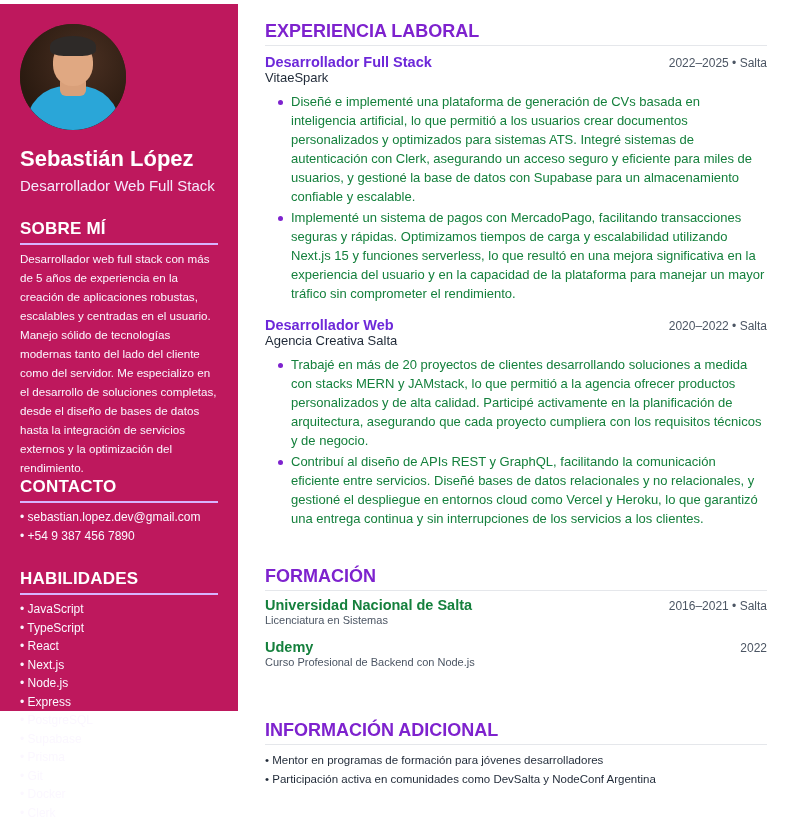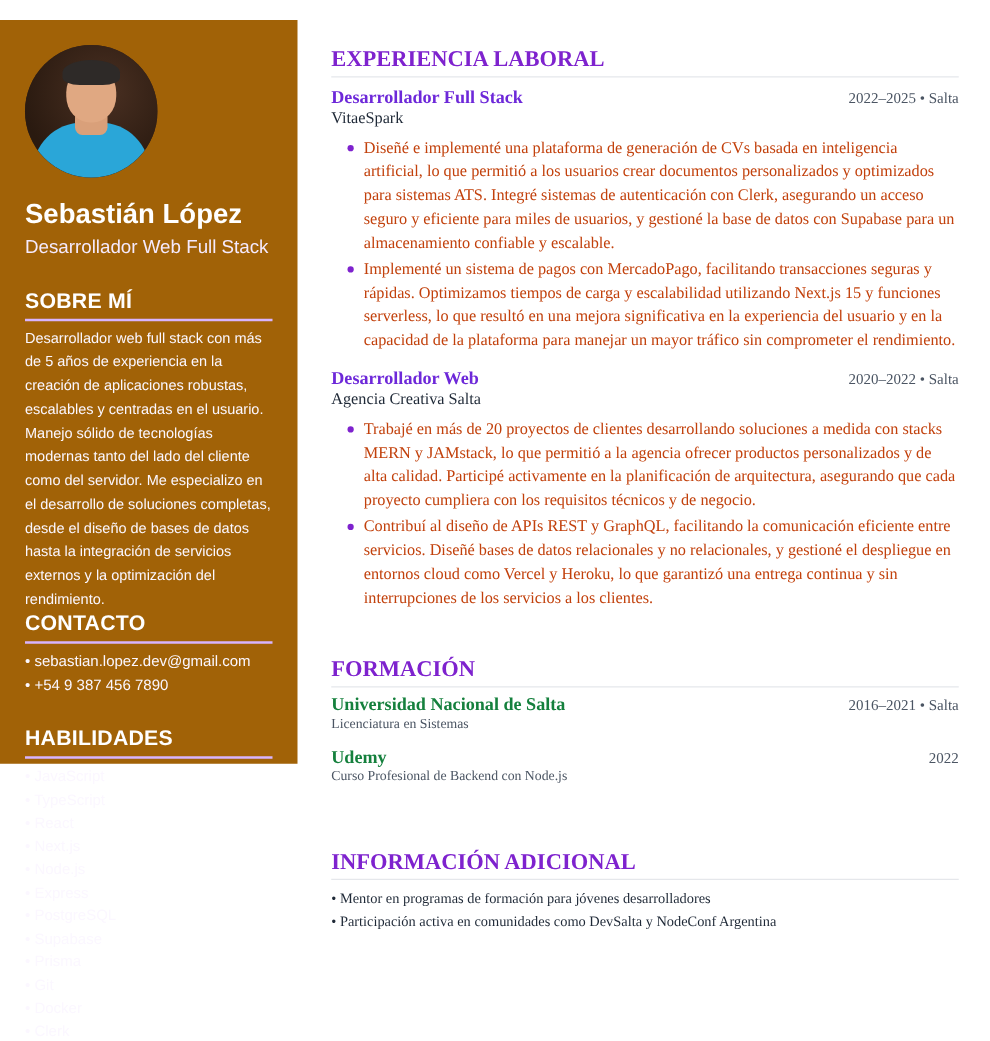--- a/index.html
+++ b/index.html
@@ -1,21 +1,21 @@
 <!DOCTYPE html>
 <html><head>
 <meta charset="utf-8">
 <style>
   * { box-sizing: border-box; margin: 0; padding: 0; }
   html, body { width: 792px; height: 833px; overflow: hidden; background: #ffffff; }
   body { font-family: "Liberation Sans", sans-serif; color: #1f2937; position: relative; }
 
   .sidebar {
-    position: absolute; left: 0; top: 16px; width: 238px; height: 595px;
-    background: #a16207; color: #ffffff; padding: 20px 20px 0 20px;
+    position: absolute; left: 0; top: 4px; width: 238px; height: 707px;
+    background: #be185d; color: #ffffff; padding: 20px 20px 0 20px;
   }
   .avatar {
     width: 106px; height: 106px; border-radius: 50%; overflow: hidden;
     position: relative; margin-bottom: 0;
     background: #3a2418;
   }
   .avatar .bg1 { position:absolute; left:0; top:0; width:106px; height:106px;
     background: radial-gradient(circle at 60% 35%, #4a3022 0%, #2a1a10 70%); }
   .avatar .shirt { position:absolute; left:6px; top:62px; width:94px; height:60px;
     background:#2aa6d8; border-radius: 40px 40px 0 0; }
@@ -30,30 +30,30 @@
     border-bottom: 2px solid #d8b4fe; width: 198px; }
   .side-section { margin-top: 0; }
   .about-h { margin-top: 25px; }
   .about-text { font-size: 11.6px; line-height: 19px; margin-top: 4px; width: 200px; color:#fbf7ff; }
   .contact-h { }
   .side-list { list-style: none; margin-top: 5px; }
   .side-list li { font-size: 12px; line-height: 18.5px; color: #fbf7ff; }
   .side-list li::before { content: "• "; }
   .skills-h { margin-top: 24px; }
 
-  .main { position: absolute; left: 265px; top: 36px; width: 502px; font-family: Liberation Serif, serif; }
+  .main { position: absolute; left: 265px; top: 20px; width: 502px; }
   .sec-h { font-size: 18px; font-weight: bold; color: #7e22ce; line-height: 22px; padding-bottom: 3px;
     border-bottom: 1px solid #e5e7eb; }
   .job { margin-top: 8px; }
   .job-head { display: flex; justify-content: space-between; align-items: baseline; }
   .job-title { font-size: 14.5px; font-weight: bold; color: #6d28d9; line-height: 16px; }
   .job-date { font-size: 12px; color: #4b5563; line-height: 14px; }
   .job-company { font-size: 13px; color: #1f2937; line-height: 15px; }
   .bullets { list-style: none; margin-top: 7px; padding-left: 26px; }
-  .bullets li { font-size: 13px; line-height: 19px; color: #c2410c; position: relative; margin-bottom: 2px; }
+  .bullets li { font-size: 13px; line-height: 19px; color: #15803d; position: relative; margin-bottom: 2px; }
   .bullets li .dot { position: absolute; left: -13px; top: 8px; width: 5px; height: 5px; border-radius: 50%; background: #7e22ce; }
   .job2 { margin-top: 14px; }
 
   .edu-sec { margin-top: 37px; }
   .edu { margin-top: 6px; }
   .edu-title { font-size: 14.5px; font-weight: bold; line-height: 16px; color:#15803d; }
   .edu-sub { font-size: 11px; color: #4b5563; line-height: 14px; }
   .edu2 { margin-top: 12px; }
 
   .add-sec { margin-top: 50px; }

